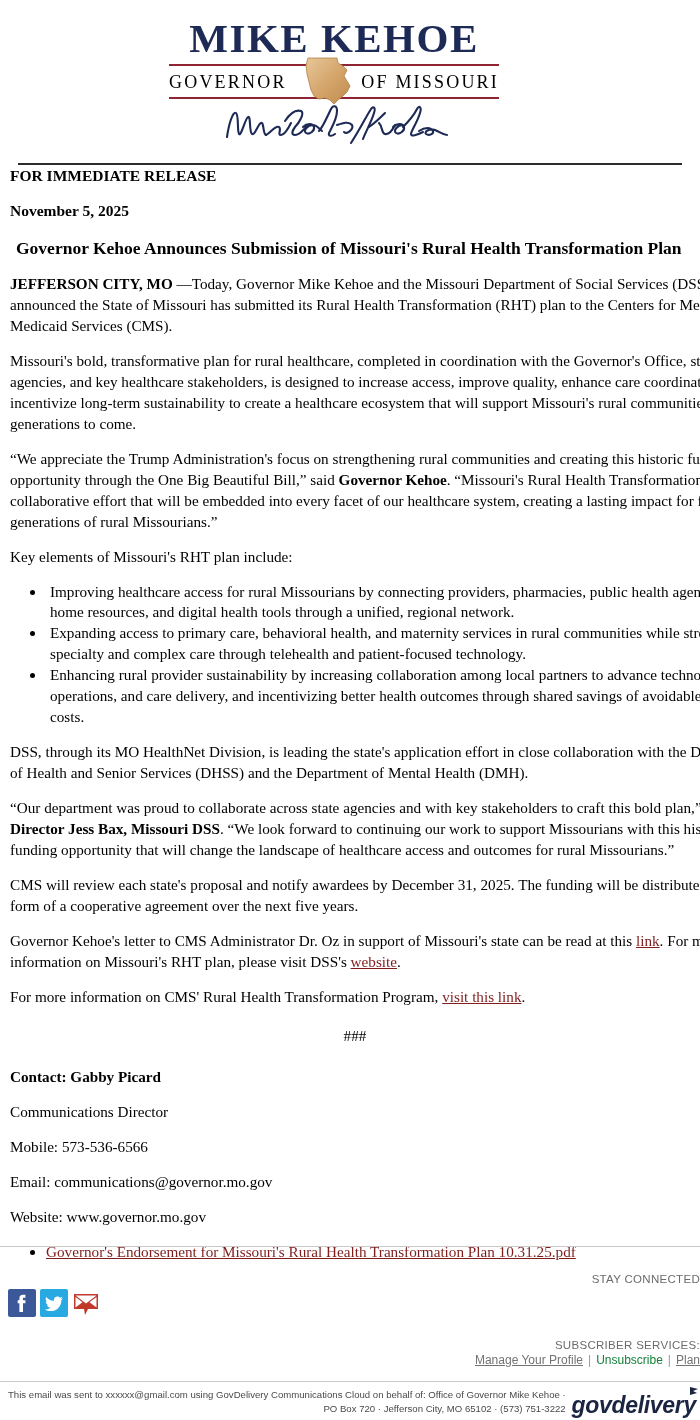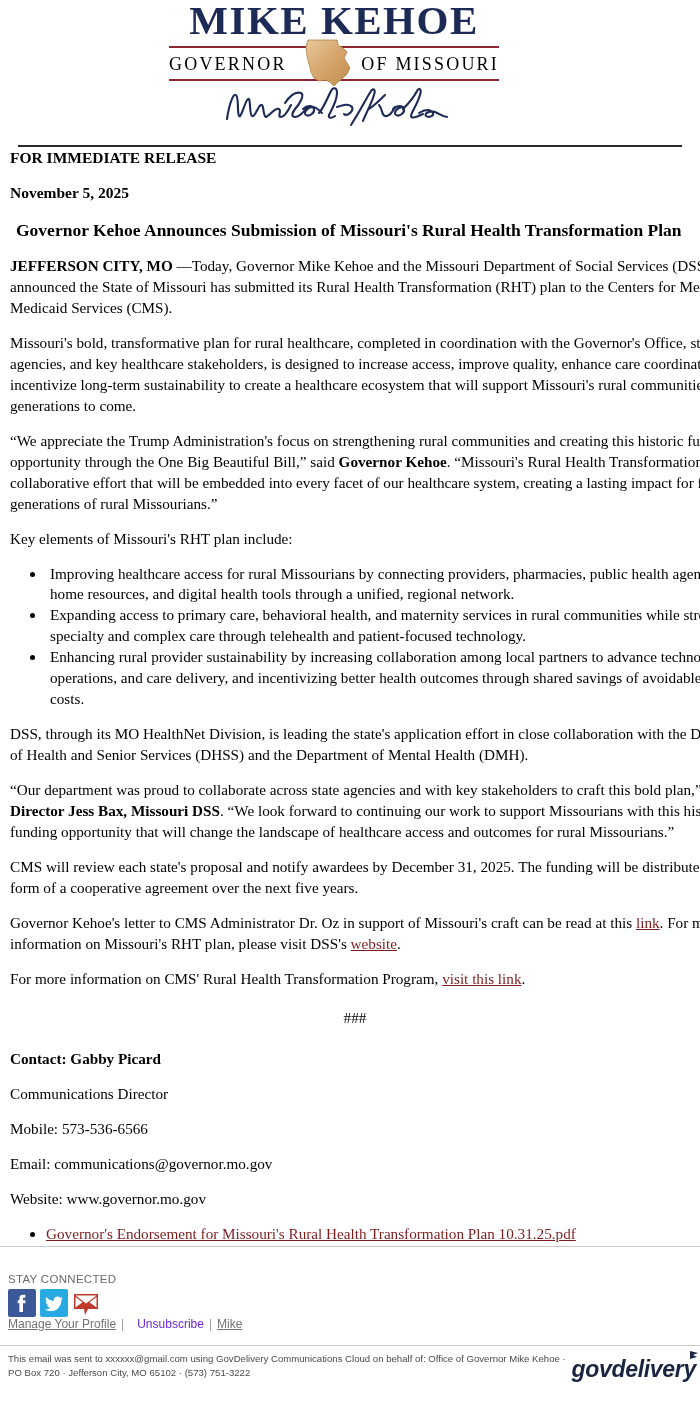--- a/index.html
+++ b/index.html
@@ -12,20 +12,21 @@
     height: 1420px;
     overflow: hidden;
     font-family: "Liberation Serif", serif;
     color: #000000;
     position: relative;
   }
 
   
   .masthead {
     width: 668px;
+    padding-top: 18px;
     display: flex;
     justify-content: center;
   }
   .logo {
     width: 330px;
     position: relative;
   }
   .logo-name {
     font-family: "Liberation Serif", serif;
     font-weight: bold;
@@ -135,20 +136,21 @@
 
   .contact-line { margin: 0 0 16px 0; }
 
   
   .footer {
     position: absolute;
     left: 0;
     top: 1246px;
     width: 700px;
     font-family: "Liberation Sans", sans-serif;
+    text-align: right;
   }
   .footer-rule {
     height: 1px;
     background: #c9c9c9;
     width: 700px;
   }
   .stay-connected {
     font-size: 11.5px;
     color: #6b6b6b;
     letter-spacing: 0.3px;
@@ -173,21 +175,21 @@
   .sub-links {
     margin-left: 8px;
     font-size: 12px;
     color: #6b6b6b;
   }
   .sub-links a {
     color: #737373;
     text-decoration: underline;
   }
   .sub-links .sep { color: #9a9a9a; padding: 0 5px; }
-  .sub-links .plain { color: #6d28d9; margin-left: 8px; }
+  .sub-links .plain { color: #15803d; }
 
   .legal-rule {
     height: 1px;
     background: #c9c9c9;
     width: 700px;
     margin-top: 14px;
   }
   .legal {
     display: flex;
     align-items: flex-start;
@@ -298,21 +300,21 @@
 
   <p>DSS, through its MO HealthNet Division, is leading the state's application effort in close collaboration with the Department of Health and Senior Services (DHSS) and the Department of Mental Health (DMH).</p>
 
   <p>
     <span>“Our department was proud to collaborate across state agencies and with key stakeholders to craft this bold plan,” said </span><span class="b">Director Jess Bax, Missouri DSS</span><span>. “We look forward to continuing our work to support Missourians with this historic funding opportunity that will change the landscape of healthcare access and outcomes for rural Missourians.”</span>
   </p>
 
   <p>CMS will review each state's proposal and notify awardees by December 31, 2025. The funding will be distributed in the form of a cooperative agreement over the next five years.</p>
 
   <p>
-    <span>Governor Kehoe's letter to CMS Administrator Dr. Oz in support of Missouri's craft can be read at this </span><a class="link" href="#">link</a><span>. For more information on Missouri's RHT plan, please visit DSS's </span><a class="link" href="#">website</a><span>.</span>
+    <span>Governor Kehoe's letter to CMS Administrator Dr. Oz in support of Missouri's state can be read at this </span><a class="link" href="#">link</a><span>. For more information on Missouri's RHT plan, please visit DSS's </span><a class="link" href="#">website</a><span>.</span>
   </p>
 
   <p>
     <span>For more information on CMS' Rural Health Transformation Program, </span><a class="link" href="#">visit this link</a><span>.</span>
   </p>
 
   <div class="hash">###</div>
 
   <p class="contact-line b">Contact: Gabby Picard</p>
   <p class="contact-line">Communications Director</p>
@@ -350,23 +352,24 @@
 
     <a href="#">
       <svg class="social-icon" viewBox="0 0 28 28">
         <path d="M2 5h24v15H16l-3 6-1-6H2z" fill="#c0392b"></path>
         <path d="M3.5 6.5h21L14 14.5z" fill="#ffffff"></path>
         <path d="M3.5 18.5V8l7 5.2zM24.5 18.5V8l-7 5.2z" fill="#ffffff"></path>
       </svg>
     </a>
   </div>
 
+  <div class="subscriber-label">SUBSCRIBER SERVICES:</div>
 
   <div class="sub-links">
-    <a href="#">Manage Your Profile</a><span class="sep">|</span><span class="plain">Unsubscribe</span><span class="sep">|</span><a href="#">Mike</a>
+    <a href="#">Manage Your Profile</a><span class="sep">|</span><span class="plain">Unsubscribe</span><span class="sep">|</span><a href="#">Plan</a>
   </div>
 
   <div class="legal-rule"></div>
 
   <div class="legal">
     <div class="legal-text">
       <div>This email was sent to xxxxxx@gmail.com using GovDelivery Communications Cloud on behalf of: Office of Governor Mike Kehoe ·</div>
       <div>PO Box 720 · Jefferson City, MO 65102 · (573) 751-3222</div>
     </div>
     <div class="gov-logo">

